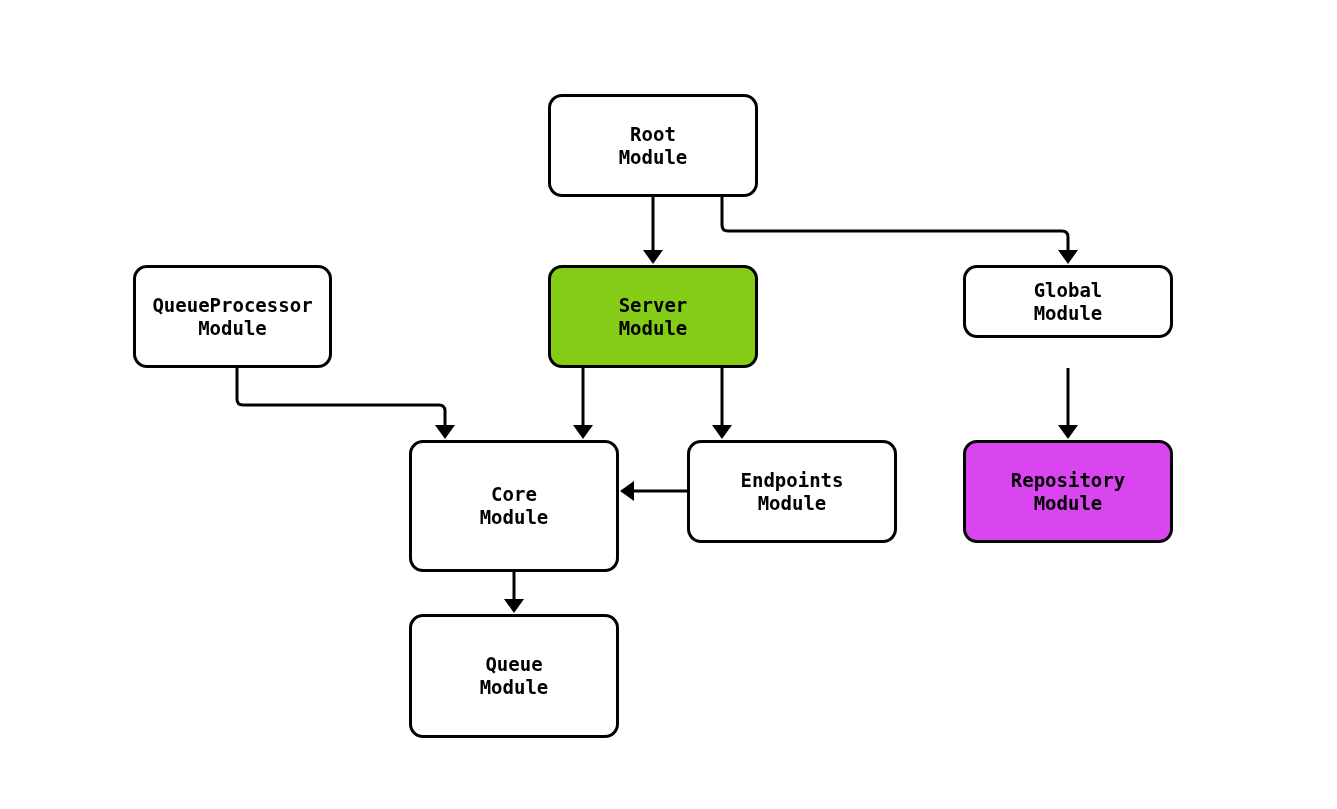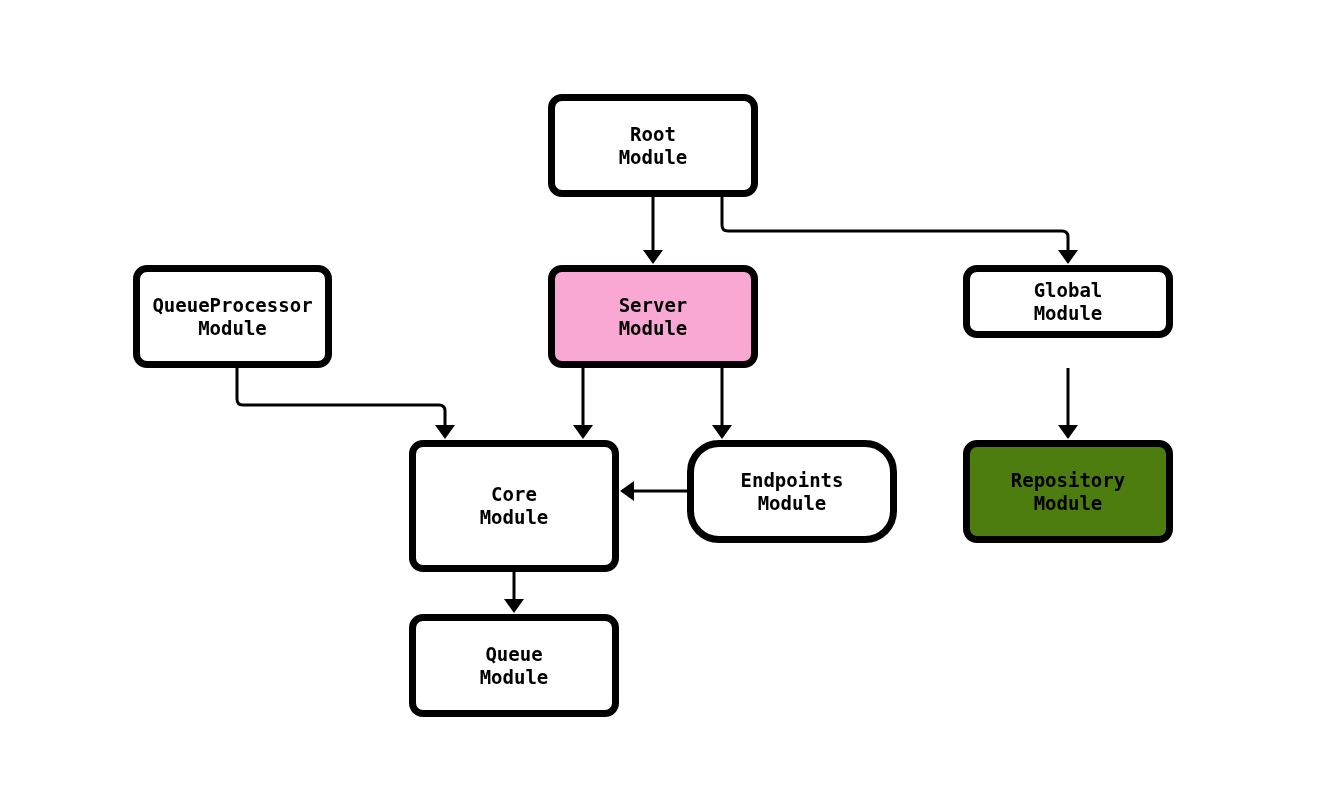--- a/index.html
+++ b/index.html
@@ -23,21 +23,21 @@
     left: 0;
     top: 0;
     width: 1337px;
     height: 809px;
     pointer-events: none;
   }
   .node {
     position: absolute;
     box-sizing: border-box;
     background: #ffffff;
-    border: 7px solid #84cc16;
+    border: 3px solid #84cc16;
     border-radius: 14px;
     display: flex;
     align-items: center;
     justify-content: center;
     z-index: 2;
   }
   .node-label {
     font-family: "DejaVu Sans Mono", "Liberation Mono", monospace;
     font-size: 19px;
     line-height: 23px;
@@ -91,43 +91,43 @@
   <div class="node" style="left: 548px; top: 94px; width: 210px; height: 103px; border-color: rgb(0, 0, 0); background: rgb(255, 255, 255);">
     <span class="node-label">Root
 Module</span>
   </div>
 
   <div class="node" style="left: 133px; top: 265px; width: 199px; height: 103px; border-color: rgb(0, 0, 0); background: rgb(255, 255, 255);">
     <span class="node-label">QueueProcessor
 Module</span>
   </div>
 
-  <div class="node" style="left: 548px; top: 265px; width: 210px; height: 103px; border-color: rgb(0, 0, 0); background: #f9a8d4;">
+  <div class="node" style="left: 548px; top: 265px; width: 210px; height: 103px; border-color: rgb(0, 0, 0); background: #84cc16;">
     <span class="node-label">Server
 Module</span>
   </div>
 
   <div class="node" style="left: 963px; top: 265px; width: 210px; height: 73px; border-color: rgb(0, 0, 0); background: rgb(255, 255, 255);">
     <span class="node-label">Global
 Module</span>
   </div>
 
   <div class="node" style="left: 409px; top: 440px; width: 210px; height: 132px; border-color: rgb(0, 0, 0); background: rgb(255, 255, 255);">
     <span class="node-label">Core
 Module</span>
   </div>
 
-  <div class="node" style="left: 687px; top: 440px; width: 210px; height: 103px; border-color: rgb(0, 0, 0); background: rgb(255, 255, 255); border-radius: 32px;">
+  <div class="node" style="left: 687px; top: 440px; width: 210px; height: 103px; border-color: rgb(0, 0, 0); background: rgb(255, 255, 255);">
     <span class="node-label">Endpoints
 Module</span>
   </div>
 
-  <div class="node" style="left: 963px; top: 440px; width: 210px; height: 103px; border-color: rgb(0, 0, 0); background: #4d7c0f;">
+  <div class="node" style="left: 963px; top: 440px; width: 210px; height: 103px; border-color: rgb(0, 0, 0); background: #d946ef;">
     <span class="node-label">Repository
 Module</span>
   </div>
 
-  <div class="node" style="left: 409px; top: 614px; width: 210px; height: 103px; border-color: rgb(0, 0, 0); background: rgb(255, 255, 255);">
+  <div class="node" style="left: 409px; top: 614px; width: 210px; height: 124px; border-color: rgb(0, 0, 0); background: rgb(255, 255, 255);">
     <span class="node-label">Queue
 Module</span>
   </div>
 
 </div>
 
 </body></html>

